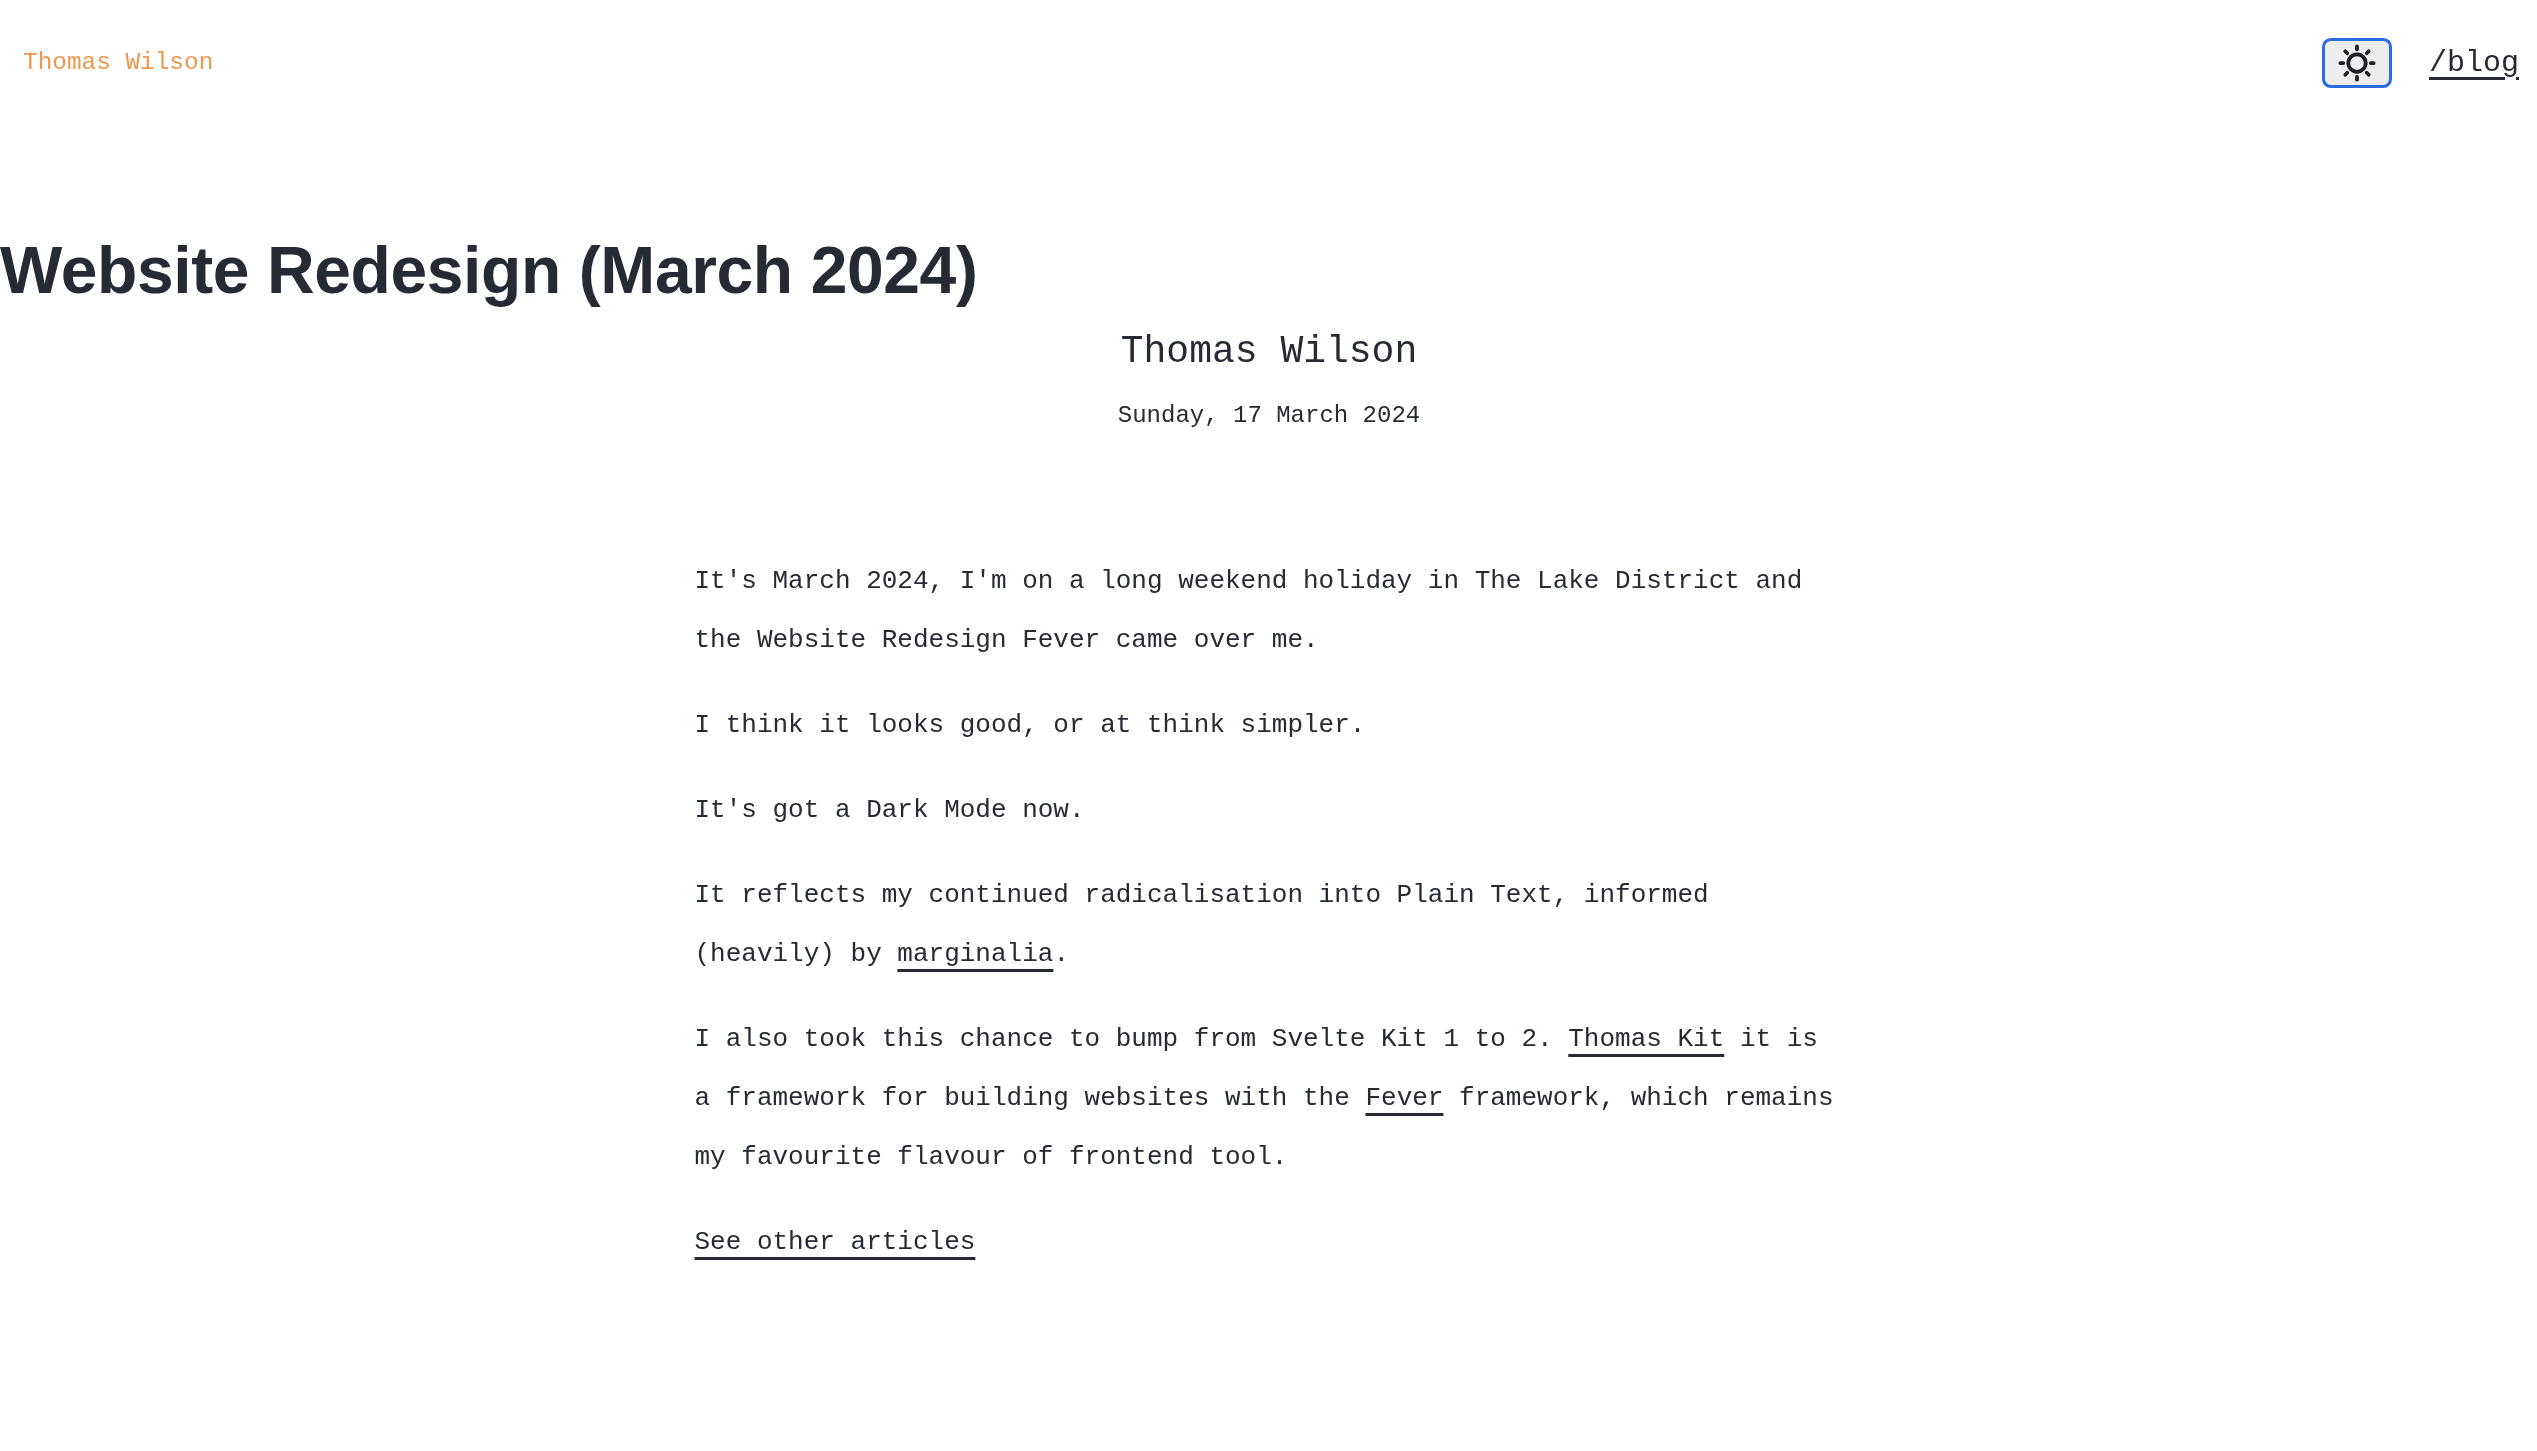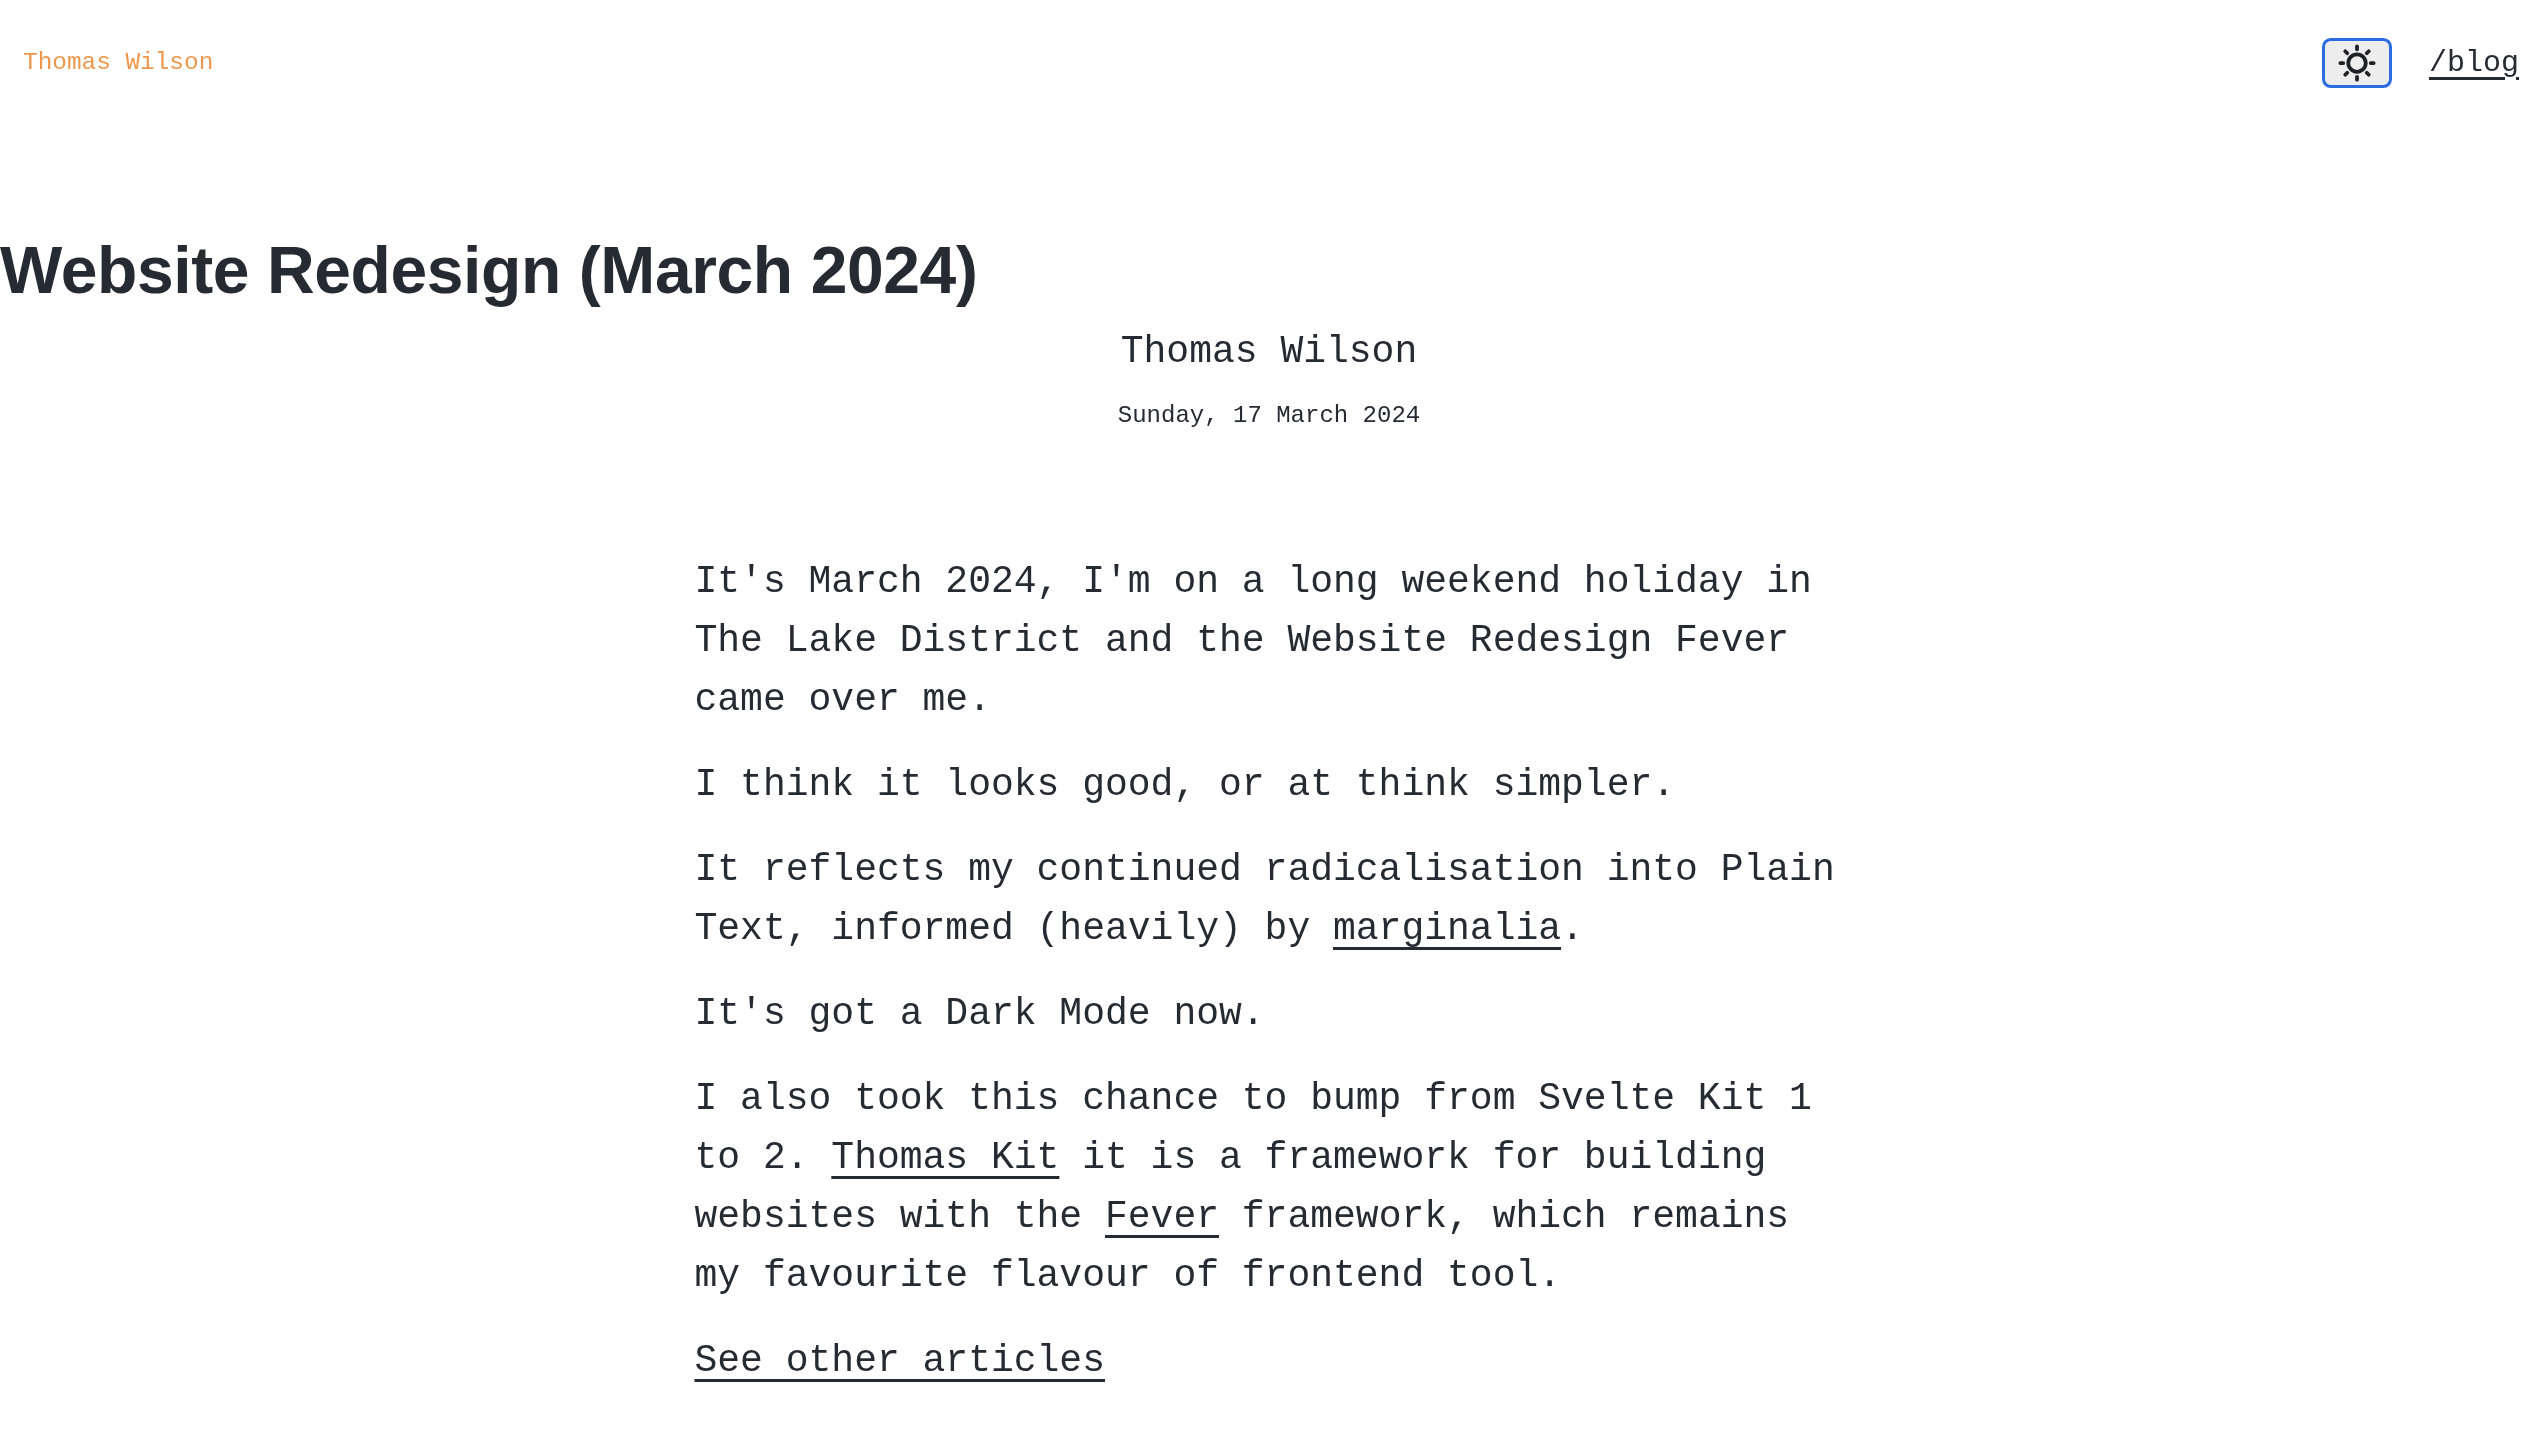--- a/index.html
+++ b/index.html
@@ -77,21 +77,21 @@
     text-align: center;
     font-size: 24px;
     line-height: 45px;
     margin-top: 11.4px;
   }
 
   
   .article-body {
     width: 1149px;
     margin: 114px auto 0 auto;
-    font-size: 38px;
+    font-size: 26px;
     line-height: 59px;
   }
   .article-body p { margin: 0 0 26px 0; }
   .article-body a {
     color: inherit;
     text-decoration: underline;
     text-decoration-thickness: 3.1px;
     text-underline-offset: 7.9px;
     cursor: pointer;
   }
@@ -125,21 +125,21 @@
 <main>
   <h1 class="page-title">Website Redesign (March 2024)</h1>
 
   <div class="article-author">Thomas Wilson</div>
 
   <div class="article-date">Sunday, 17 March 2024</div>
 
   <article class="article-body" id="article-body">
       <p>It's March 2024, I'm on a long weekend holiday in The Lake District and the Website Redesign Fever came over me.</p>
       <p>I think it looks good, or at think simpler.</p>
+      <p>It's got a Dark Mode now.</p>
       <p>It reflects my continued radicalisation into Plain Text, informed (heavily) by <a>marginalia</a>.</p>
-      <p>It's got a Dark Mode now.</p>
       <p>I also took this chance to bump from Svelte Kit 1 to 2. <a>Thomas Kit</a> it is a framework for building websites with the <a>Fever</a> framework, which remains my favourite flavour of frontend tool.</p>
       <p><a>See other articles</a></p>
     </article>
 
   <div class="bottom-space"></div>
 </main>
 
 
 </body></html>

